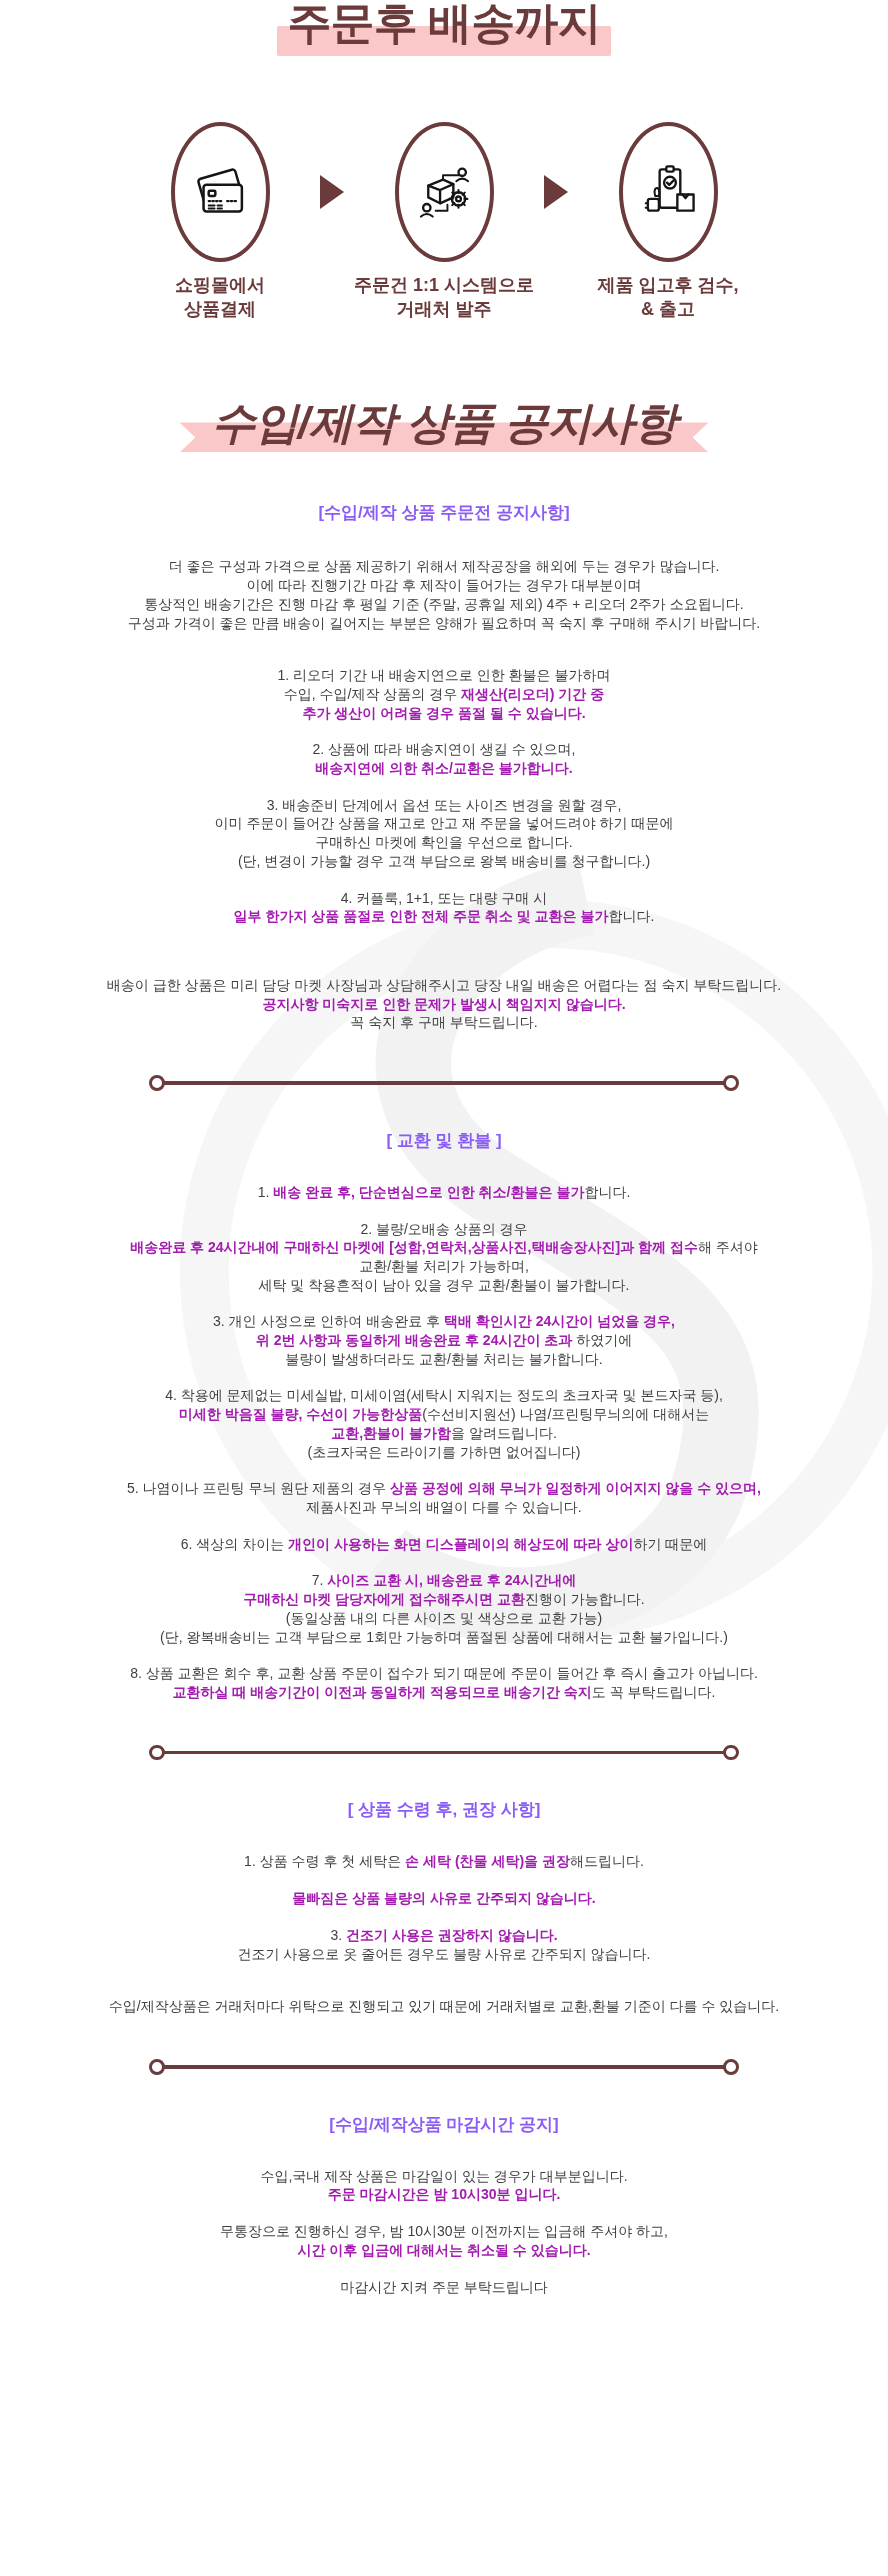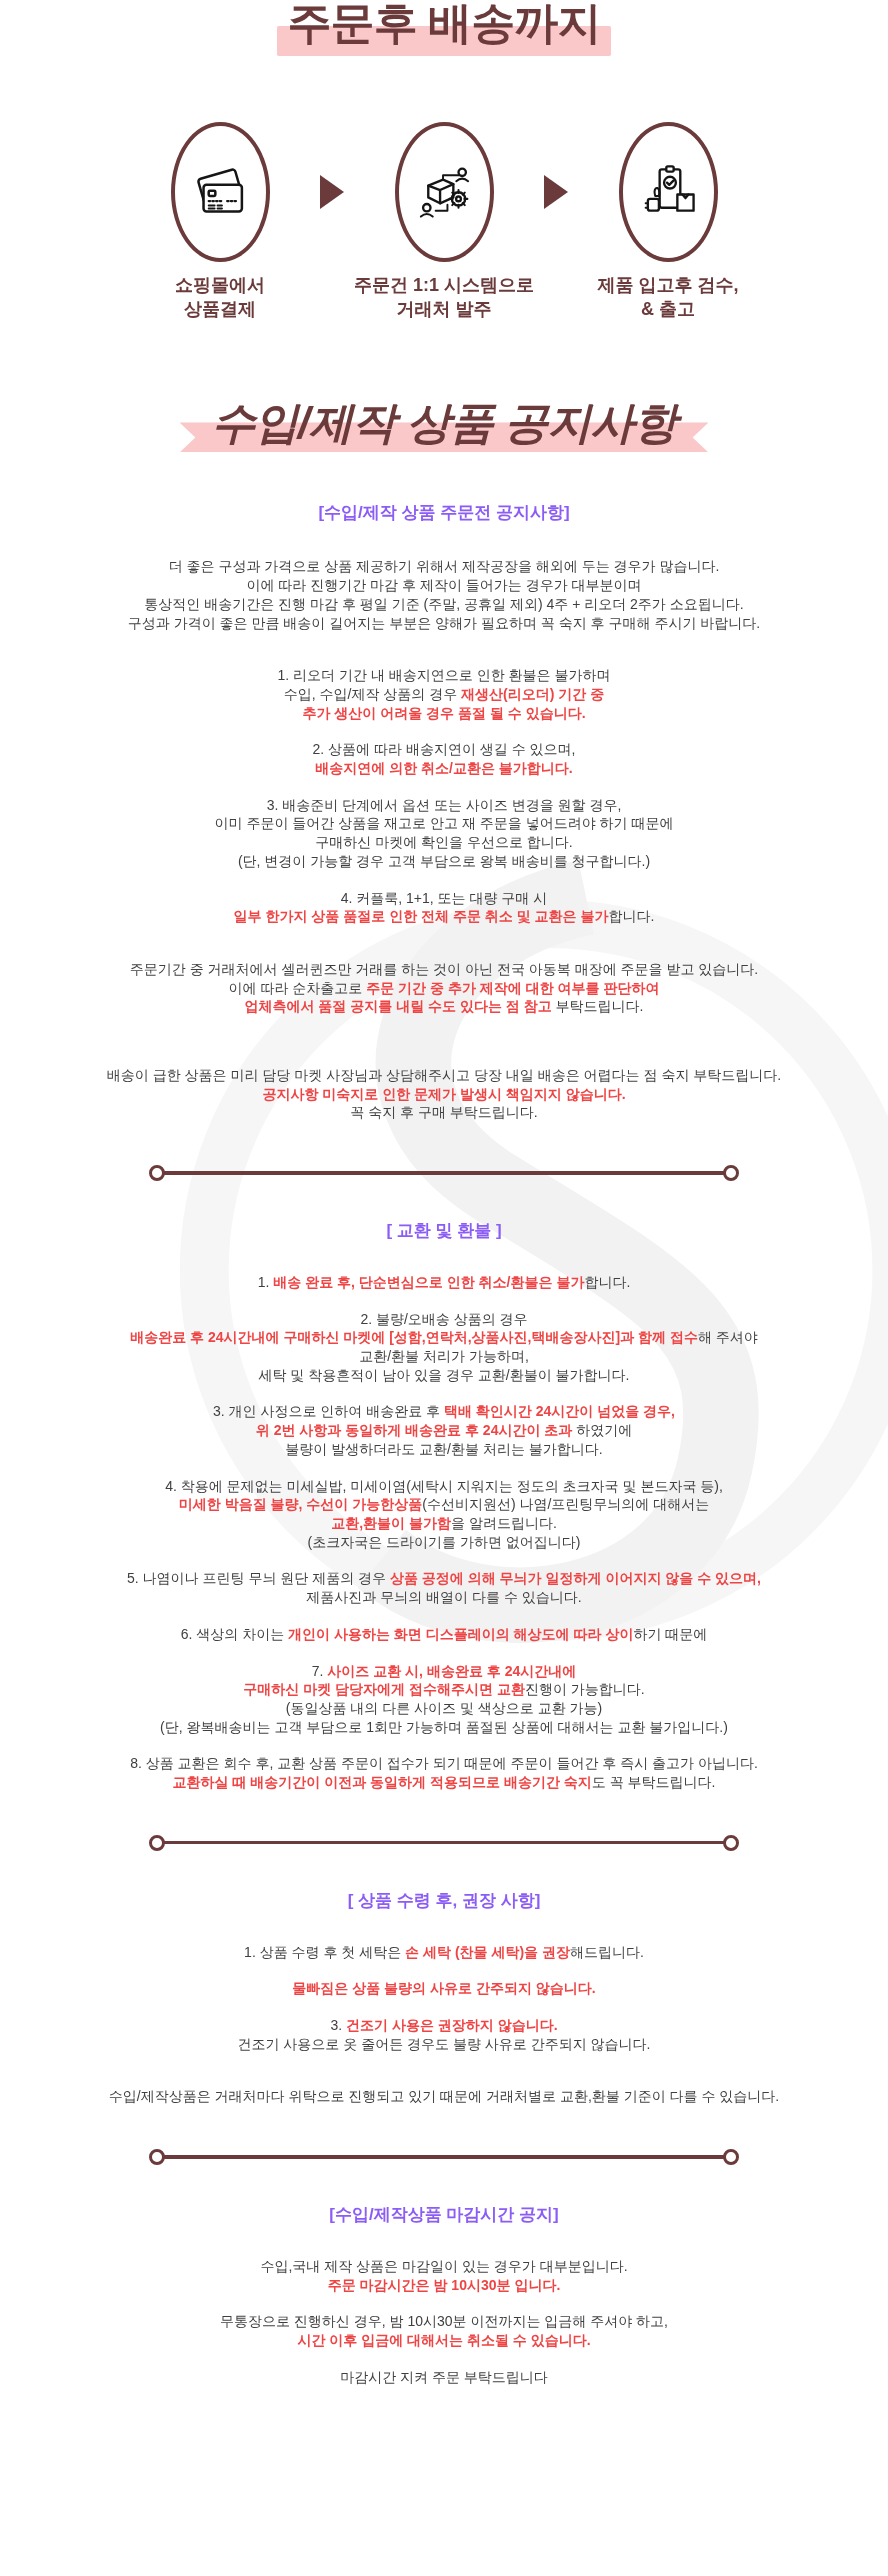--- a/index.html
+++ b/index.html
@@ -32,21 +32,21 @@
 
   
   #sections{margin-top:57px;}
   .sec-heading{font-size:17px;font-weight:700;color:#8b5cf6;line-height:21px;margin:0 0 32px 0;}
   .section{margin:0 auto;width:817px;}
   .block{font-size:14px;line-height:18.7px;margin-top:18px;}
   .section .block:first-of-type{margin-top:0;}
   .block.g-l{margin-top:34px;}
   .block.g-xl{margin-top:50px;}
   .line{min-height:18.7px;}
-  .red{color:#ef4444;font-weight:700;}
+  .red{color:#a21caf;font-weight:700;}
 
   .divider{display:flex;align-items:center;width:590px;margin:43px auto 39px auto;}
   .ring{width:9.8px;height:9.8px;border:3.6px solid #6b3a3a;border-radius:50%;background:#fff;flex:0 0 auto;}
   .rule{flex:1;height:3.6px;background:#6b3a3a;margin:0 -1.8px;}
 
   .icon-svg{display:block;}
 </style>
 </head>
 <body>
 
@@ -166,25 +166,20 @@
         <div class="block">
           <div class="line"><span>3. 배송준비 단계에서 옵션 또는 사이즈 변경을 원할 경우,</span></div>
           <div class="line"><span>이미 주문이 들어간 상품을 재고로 안고 재 주문을 넣어드려야 하기 때문에</span></div>
           <div class="line"><span>구매하신 마켓에 확인을 우선으로 합니다.</span></div>
           <div class="line"><span>(단, 변경이 가능할 경우 고객 부담으로 왕복 배송비를 청구합니다.)</span></div>
         </div>
         <div class="block">
           <div class="line"><span>4. 커플룩, 1+1, 또는 대량 구매 시</span></div>
           <div class="line"><span class="red">일부 한가지 상품 품절로 인한 전체 주문 취소 및 교환은 불가</span><span>합니다.</span></div>
         </div>
-        <div class="block g-l">
-          <div class="line"><span>주문기간 중 거래처에서 셀러퀸즈만 거래를 하는 것이 아닌 전국 아동복 매장에 주문을 받고 있습니다.</span></div>
-          <div class="line"><span>이에 따라 순차출고로 </span><span class="red">주문 기간 중 추가 제작에 대한 여부를 판단하여</span></div>
-          <div class="line"><span class="red">업체측에서 품절 공지를 내릴 수도 있다는 점 참고</span><span> 부탁드립니다.</span></div>
-        </div>
         <div class="block g-xl">
           <div class="line"><span>배송이 급한 상품은 미리 담당 마켓 사장님과 상담해주시고 당장 내일 배송은 어렵다는 점 숙지 부탁드립니다.</span></div>
           <div class="line"><span class="red">공지사항 미숙지로 인한 문제가 발생시 책임지지 않습니다.</span></div>
           <div class="line"><span>꼭 숙지 후 구매 부탁드립니다.</span></div>
         </div>
       </div>
       <div class="divider">
         <div class="ring"></div>
         <div class="rule"></div>
         <div class="ring"></div>

